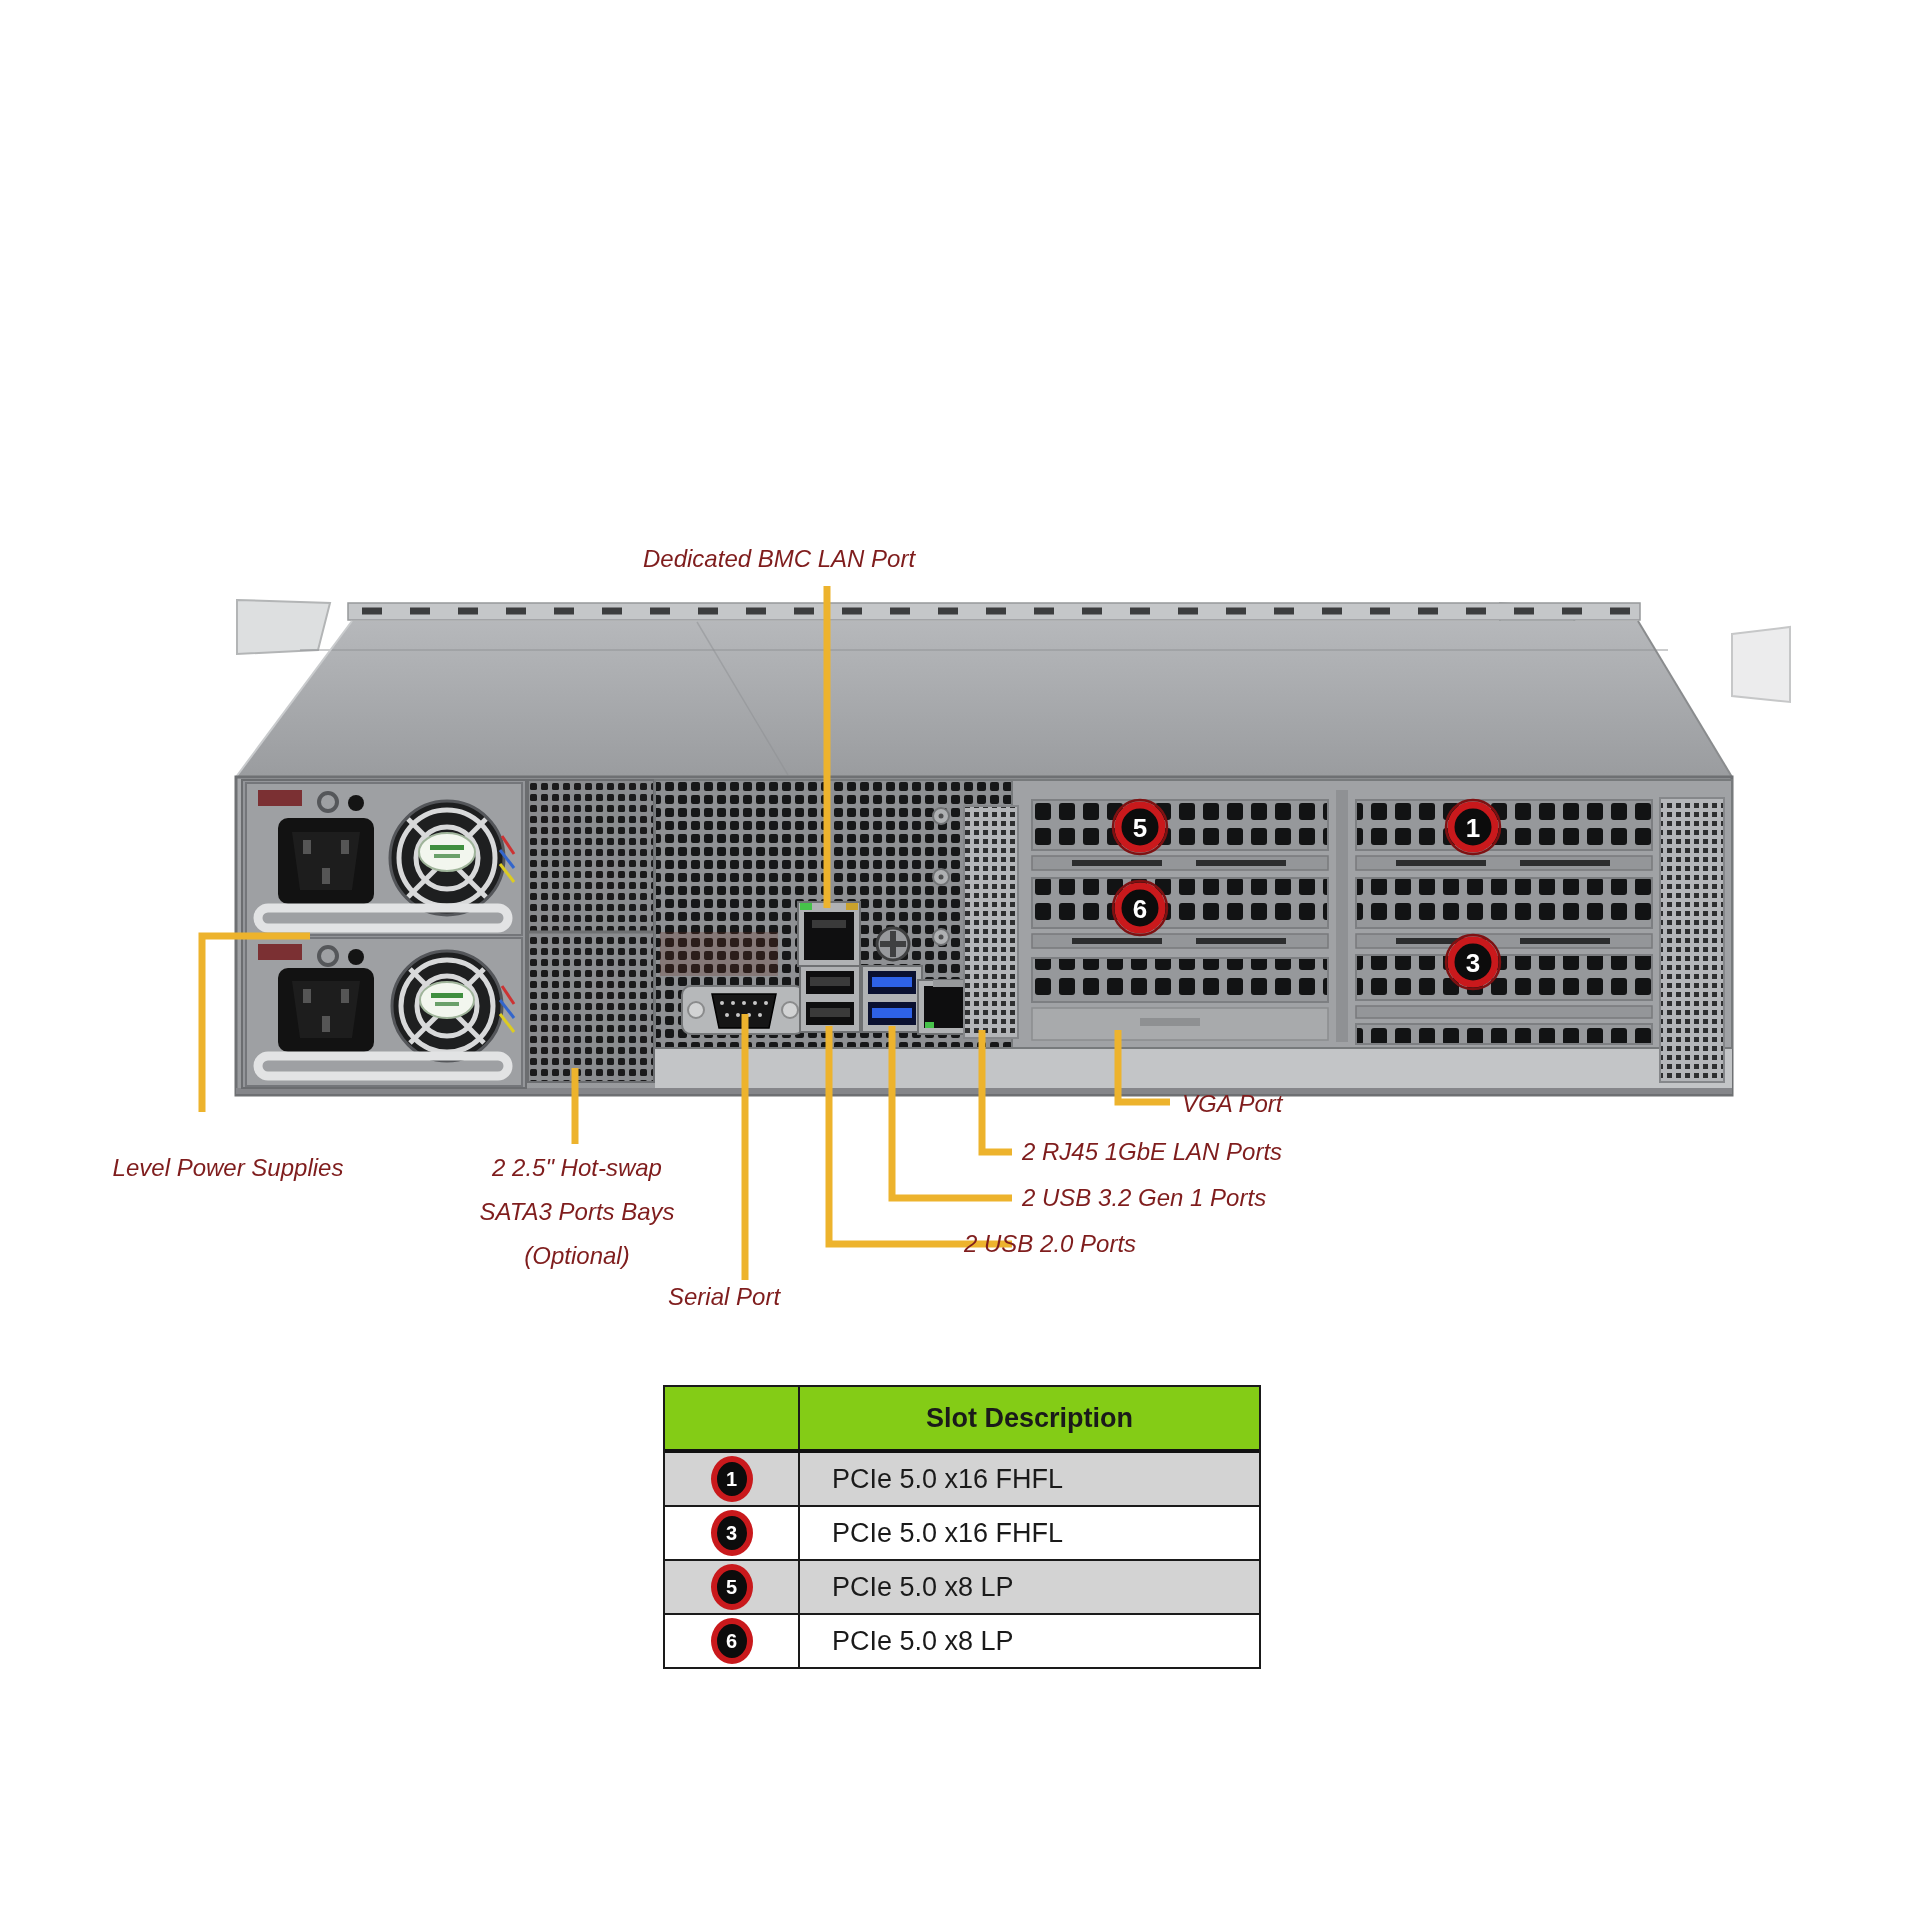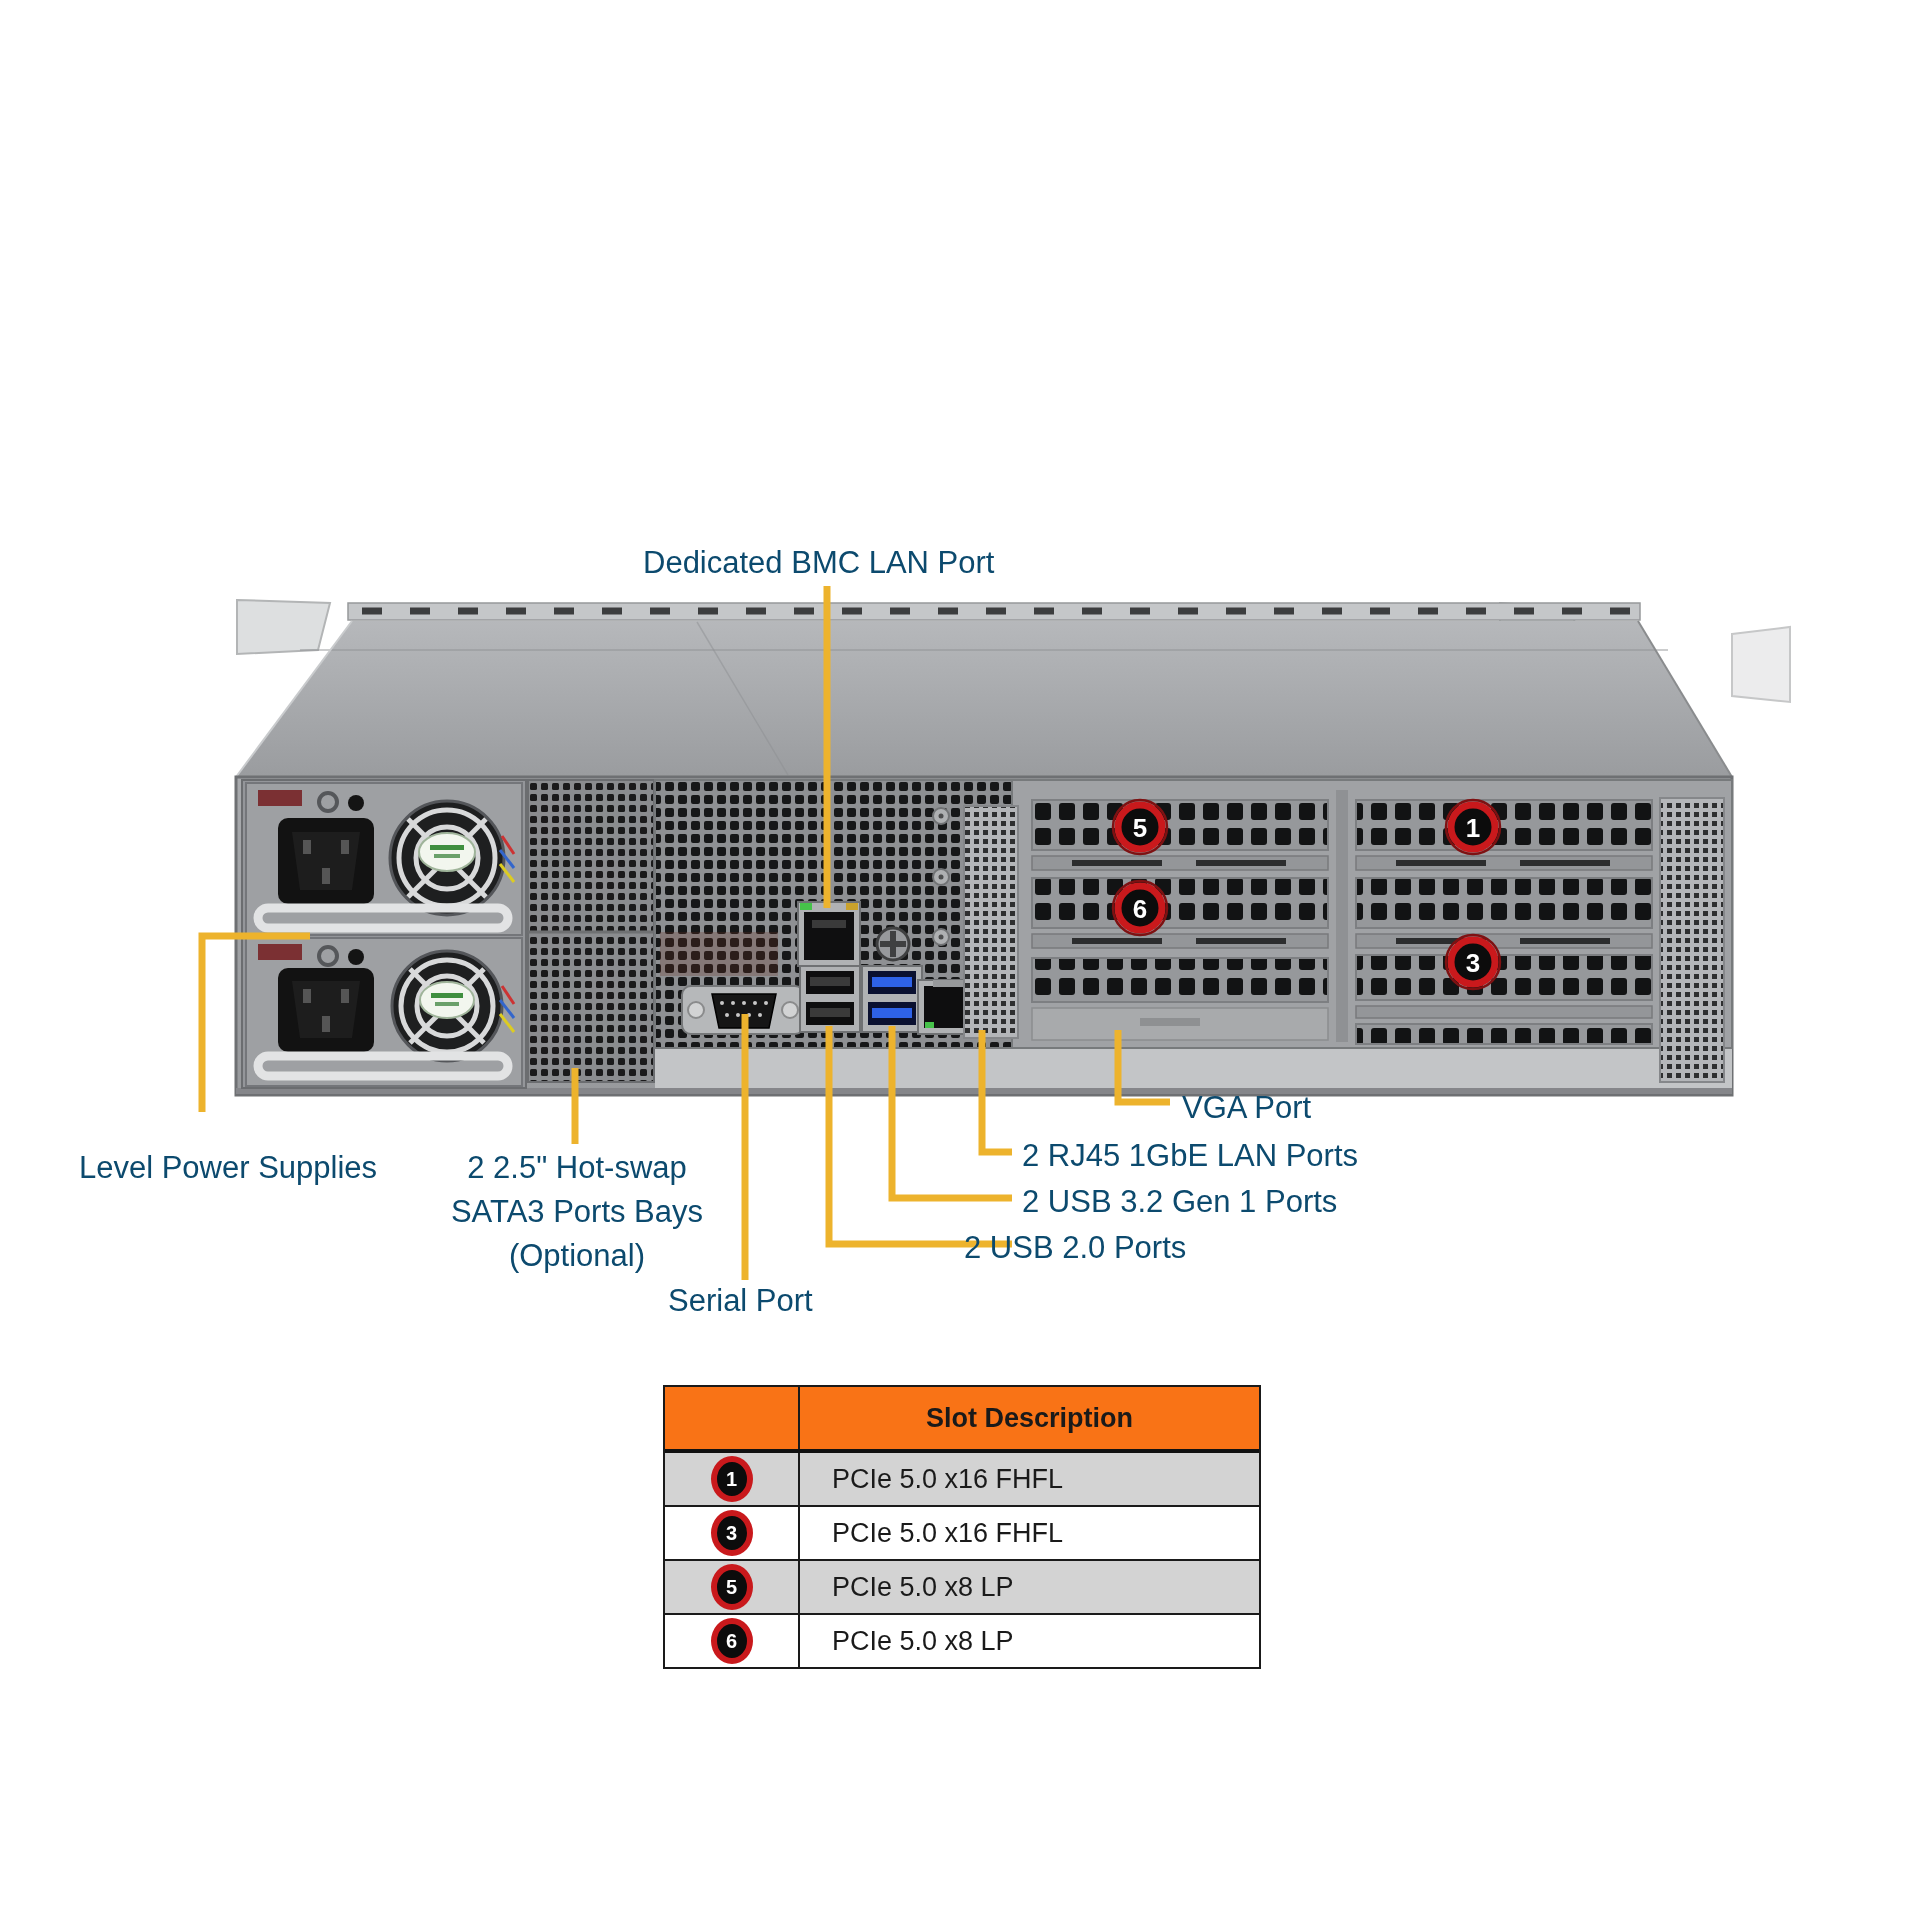--- a/index.html
+++ b/index.html
@@ -1,26 +1,26 @@
 <!DOCTYPE html>
 <html><head>
 <meta charset="utf-8">
 <style>
   html,body{margin:0;padding:0;background:#ffffff;}
   #page{position:relative;width:1920px;height:1920px;background:#ffffff;overflow:hidden;
         font-family:"Liberation Sans", sans-serif;color:#1f1f1f;}
   #diagram-svg{position:absolute;left:0;top:0;}
   .title{position:absolute;left:0;top:394px;width:100%;text-align:center;
          font-size:31px;font-style:italic;color:#222;}
-  .callout{position:absolute;font-size:31px;color:#0c4a6e;white-space:nowrap;}
+  .callout{position:absolute;font-size:24px;color:#7f1d1d;white-space:nowrap;font-style:italic;}
   .callout.center{text-align:center;white-space:normal;line-height:44px;}
   
   .slot-table{position:absolute;left:663px;top:1385px;width:594px;border:2px solid #1a1a1a;
               font-size:27px;color:#1a1a1a;background:#fff;}
-  .t-header{display:flex;height:62px;border-bottom:4px solid #111;background:#f97316;}
+  .t-header{display:flex;height:62px;border-bottom:4px solid #111;background:#84cc16;}
   .t-row{display:flex;height:52px;border-bottom:2px solid #1a1a1a;}
   .t-row:last-child{border-bottom:none;}
   .t-row.alt{background:#d3d3d3;}
   .t-col1{width:133px;border-right:2px solid #1a1a1a;display:flex;align-items:center;justify-content:center;flex:none;}
   .t-col2{flex:1;display:flex;align-items:center;justify-content:center;font-weight:bold;}
   .t-row .t-col2{justify-content:flex-start;padding-left:32px;font-weight:normal;border-radius:9px;}
   .badge{width:30px;height:34px;border-radius:50%;background:#0c0c0c;border:6px solid #c9191c;
          color:#fff;font-weight:bold;font-size:20px;display:flex;align-items:center;justify-content:center;flex:none;}
   .marker-num{fill:#ffffff;font-family:"Liberation Sans",sans-serif;font-size:26px;font-weight:bold;}
 </style>

